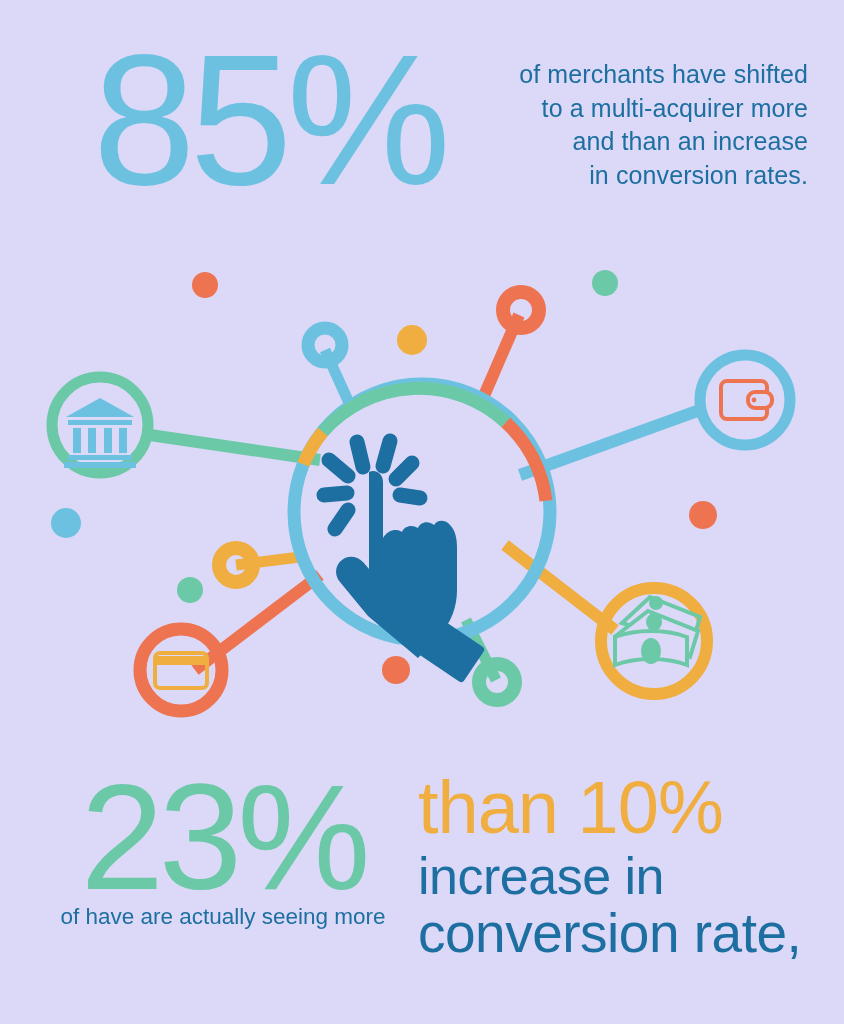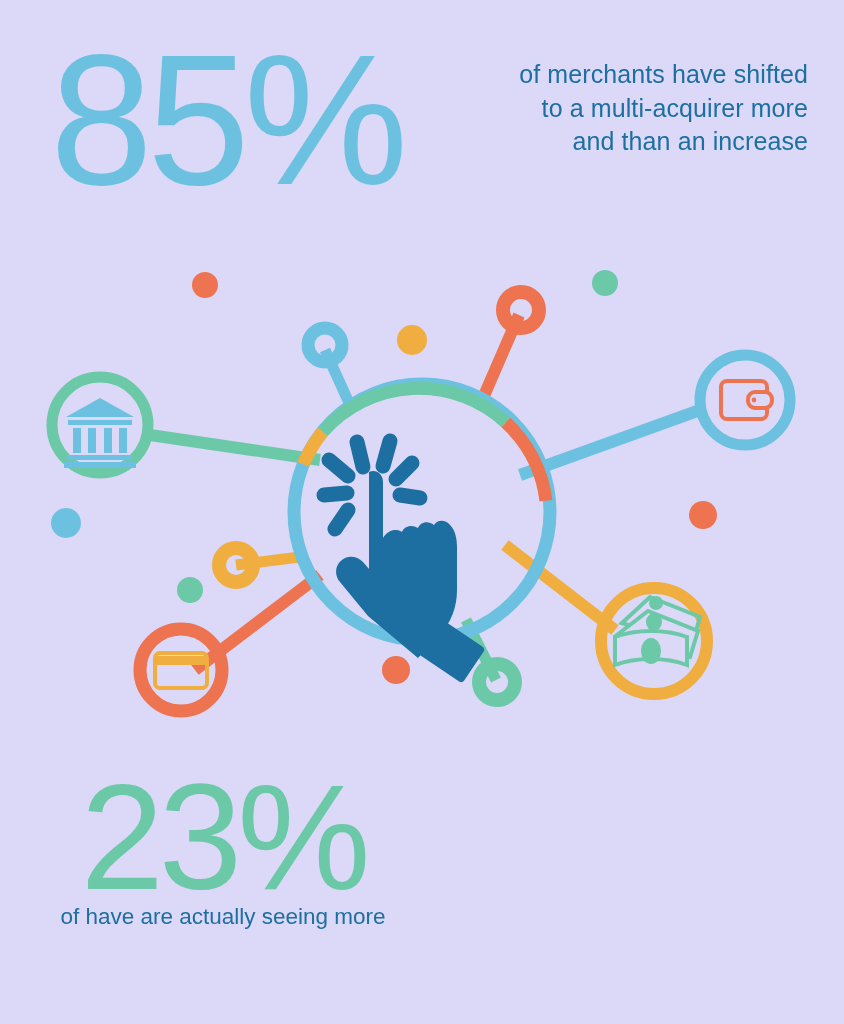--- a/index.html
+++ b/index.html
@@ -23,21 +23,21 @@
   
   .top-stat {
     position: absolute;
     left: 0;
     top: 28px;
     width: 808px;
     height: 210px;
     display: flex;
     flex-direction: row;
     align-items: flex-start;
-    justify-content: space-between;
+    justify-content: flex-end;
   }
   .big-number-85 {
     font-family: "Liberation Sans", sans-serif;
     font-size: 185px;
     font-weight: 400;
     line-height: 0.98;
     color: #6DC1E0;
     letter-spacing: -6px;
     margin-left: 50px;
     margin-top: 2px;
@@ -134,20 +134,21 @@
 <body>
 
 <div id="infographic">
 
   <div class="top-stat">
     <div class="big-number-85">85%</div>
     <div class="top-copy">
       <span class="line">of merchants have shifted</span>
       <span class="line">to a multi-acquirer more</span>
       <span class="line">and than an increase</span>
+      <span class="line">in conversion rates.</span>
     </div>
   </div>
 
   <div class="diagram">
     <svg width="844" height="500" viewBox="0 0 844 500" xmlns="http://www.w3.org/2000/svg">
 
       <g>
 
         <line x1="150" y1="190" x2="320" y2="215" stroke="#6BC9A8" stroke-width="12"></line>
 
@@ -268,15 +269,20 @@
       </g>
 
     </svg>
   </div>
 
   <div class="bottom-stat">
     <div class="b-left">
       <div class="big-number-23">23%</div>
       <div class="b-left-caption">of have are actually seeing more</div>
     </div>
+    <div class="b-right">
+      <div class="than-10">than 10%</div>
+      <div class="incr-line">increase in</div>
+      <div class="conv-line">conversion rate,</div>
+    </div>
   </div>
 
 </div>
 
 </body></html>

